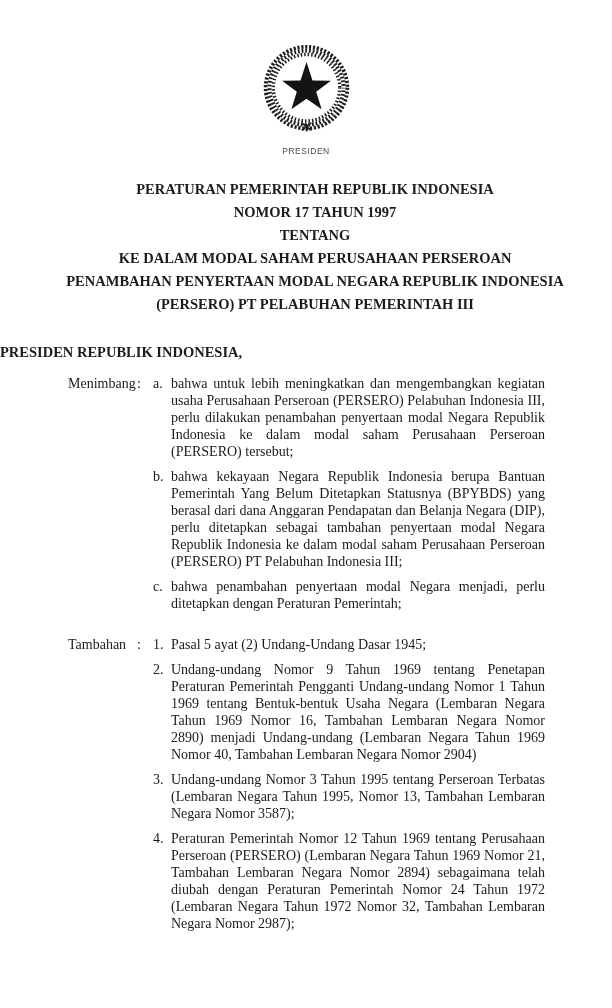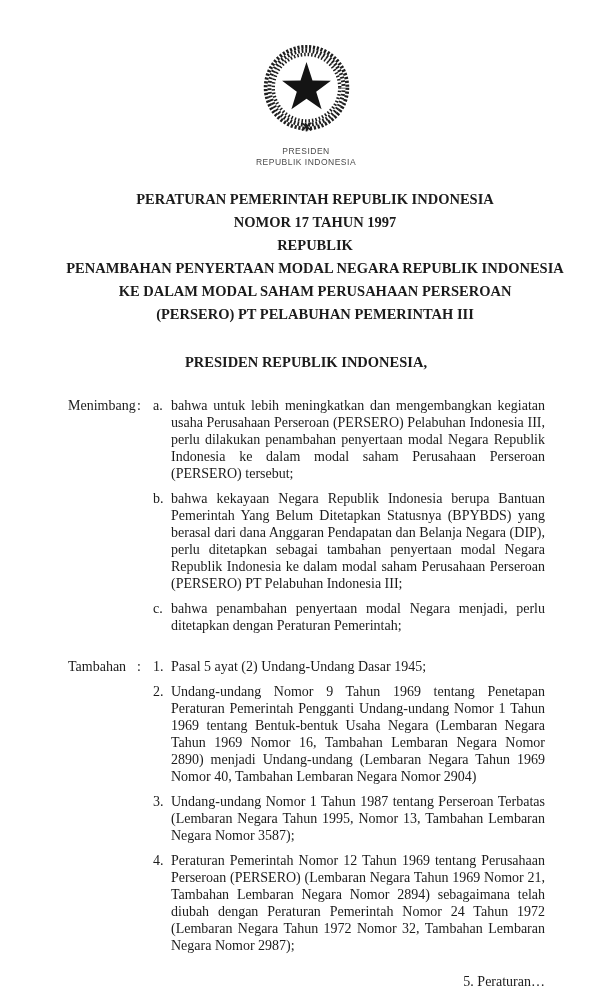--- a/index.html
+++ b/index.html
@@ -30,29 +30,29 @@
     margin-top: 21px;
     text-align: center;
     font-weight: bold;
     font-size: 14.5px;
     line-height: 23px;
     padding-left: 18px;
   }
 
   .salutation {
     margin-top: 25px;
-    text-align: center;
+    text-align: left;
     font-weight: bold;
     font-size: 14.5px;
     line-height: 23px;
   }
 
   
   .content {
-    margin: 23px 67px 0 68px;
+    margin: 11px 67px 0 68px;
     font-size: 14px;
     line-height: 17px;
   }
   .section { display: flex; align-items: flex-start; }
   .section + .section { margin-top: 24px; }
   .sec-label { width: 69px; flex-shrink: 0; }
   .sec-colon { width: 16px; flex-shrink: 0; }
   .sec-items { flex: 1; min-width: 0; }
   .item { display: flex; align-items: flex-start; }
   .item + .item { margin-top: 8px; }
@@ -79,30 +79,29 @@
         <circle cx="50" cy="46" r="35" stroke-width="3.6" stroke-dasharray="1.6 2.1" stroke-dashoffset="0.6"></circle>
       </g>
       <polygon fill="#141414" points="50,19 56.3,38.3 75.7,38.7 60.2,50.3 65.9,68.8 50,57.7 34.1,68.8 39.8,50.3 24.3,38.7 43.7,38.3"></polygon>
       <g stroke="#1f1f1f" stroke-width="1.8" fill="none">
         <path d="M45,83 L55,91 M55,83 L45,91"></path>
         <path d="M50,84 L50,92"></path>
       </g>
     </svg>
     <div class="seal-caption">
       <div>PRESIDEN</div>
-      <div>REPUBLIK INDONESIA</div>
     </div>
   </div>
 
   <div class="title-block">
     <div>PERATURAN PEMERINTAH REPUBLIK INDONESIA</div>
     <div>NOMOR 17 TAHUN 1997</div>
-    <div>REPUBLIK</div>
+    <div>TENTANG</div>
+    <div>KE DALAM MODAL SAHAM PERUSAHAAN PERSEROAN</div>
     <div>PENAMBAHAN PENYERTAAN MODAL NEGARA REPUBLIK INDONESIA</div>
-    <div>KE DALAM MODAL SAHAM PERUSAHAAN PERSEROAN</div>
     <div>(PERSERO) PT PELABUHAN PEMERINTAH III</div>
   </div>
 
   <div class="salutation">PRESIDEN REPUBLIK INDONESIA,</div>
 
   <div class="content">
 
     <div class="section">
       <div class="sec-label">Menimbang</div>
       <div class="sec-colon">:</div>
@@ -129,25 +128,24 @@
         <div class="item">
           <div class="marker">1.</div>
           <div class="itext">Pasal 5 ayat (2) Undang-Undang Dasar 1945;</div>
         </div>
         <div class="item">
           <div class="marker">2.</div>
           <div class="itext">Undang-undang Nomor 9 Tahun 1969 tentang Penetapan Peraturan Pemerintah Pengganti Undang-undang Nomor 1 Tahun 1969 tentang Bentuk-bentuk Usaha Negara (Lembaran Negara Tahun 1969 Nomor 16, Tambahan Lembaran Negara Nomor 2890) menjadi Undang-undang (Lembaran Negara Tahun 1969 Nomor 40, Tambahan Lembaran Negara Nomor 2904)</div>
         </div>
         <div class="item">
           <div class="marker">3.</div>
-          <div class="itext">Undang-undang Nomor 1 Tahun 1987 tentang Perseroan Terbatas (Lembaran Negara Tahun 1995, Nomor 13, Tambahan Lembaran Negara Nomor 3587);</div>
+          <div class="itext">Undang-undang Nomor 3 Tahun 1995 tentang Perseroan Terbatas (Lembaran Negara Tahun 1995, Nomor 13, Tambahan Lembaran Negara Nomor 3587);</div>
         </div>
         <div class="item">
           <div class="marker">4.</div>
           <div class="itext">Peraturan Pemerintah Nomor 12 Tahun 1969 tentang Perusahaan Perseroan (PERSERO) (Lembaran Negara Tahun 1969 Nomor 21, Tambahan Lembaran Negara Nomor 2894) sebagaimana telah diubah dengan Peraturan Pemerintah Nomor 24 Tahun 1972 (Lembaran Negara Tahun 1972 Nomor 32, Tambahan Lembaran Negara Nomor 2987);</div>
         </div>
       </div>
     </div>
 
-    <div class="catchword">5. Peraturan…</div>
 
   </div>
 </div>
 
 </body></html>

